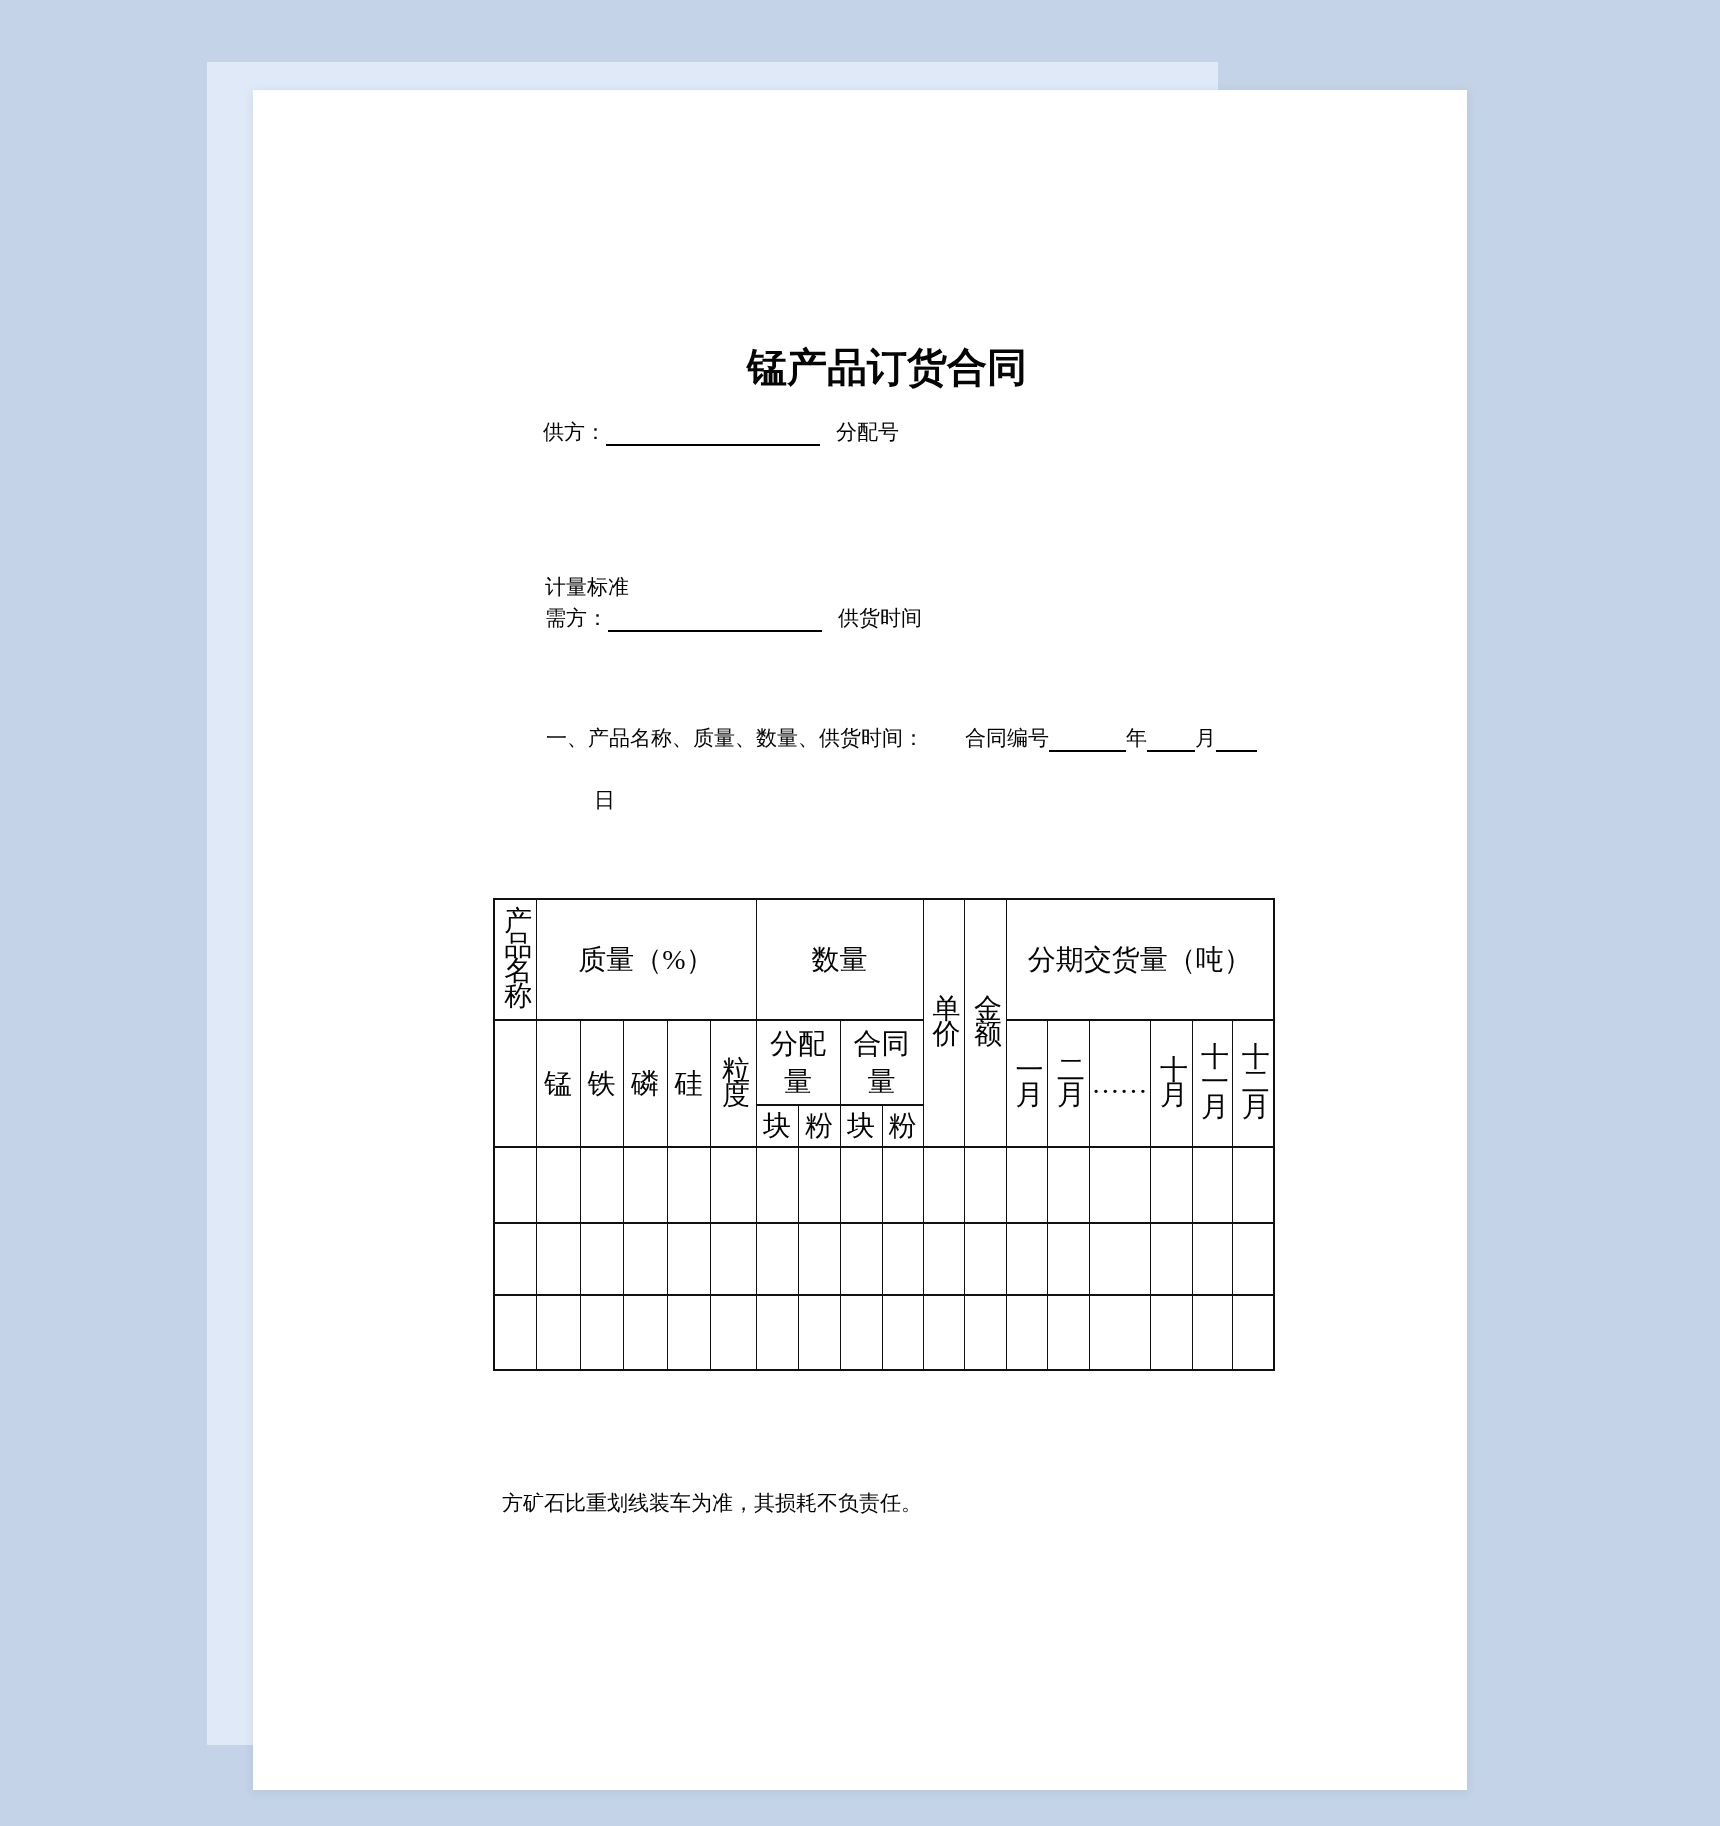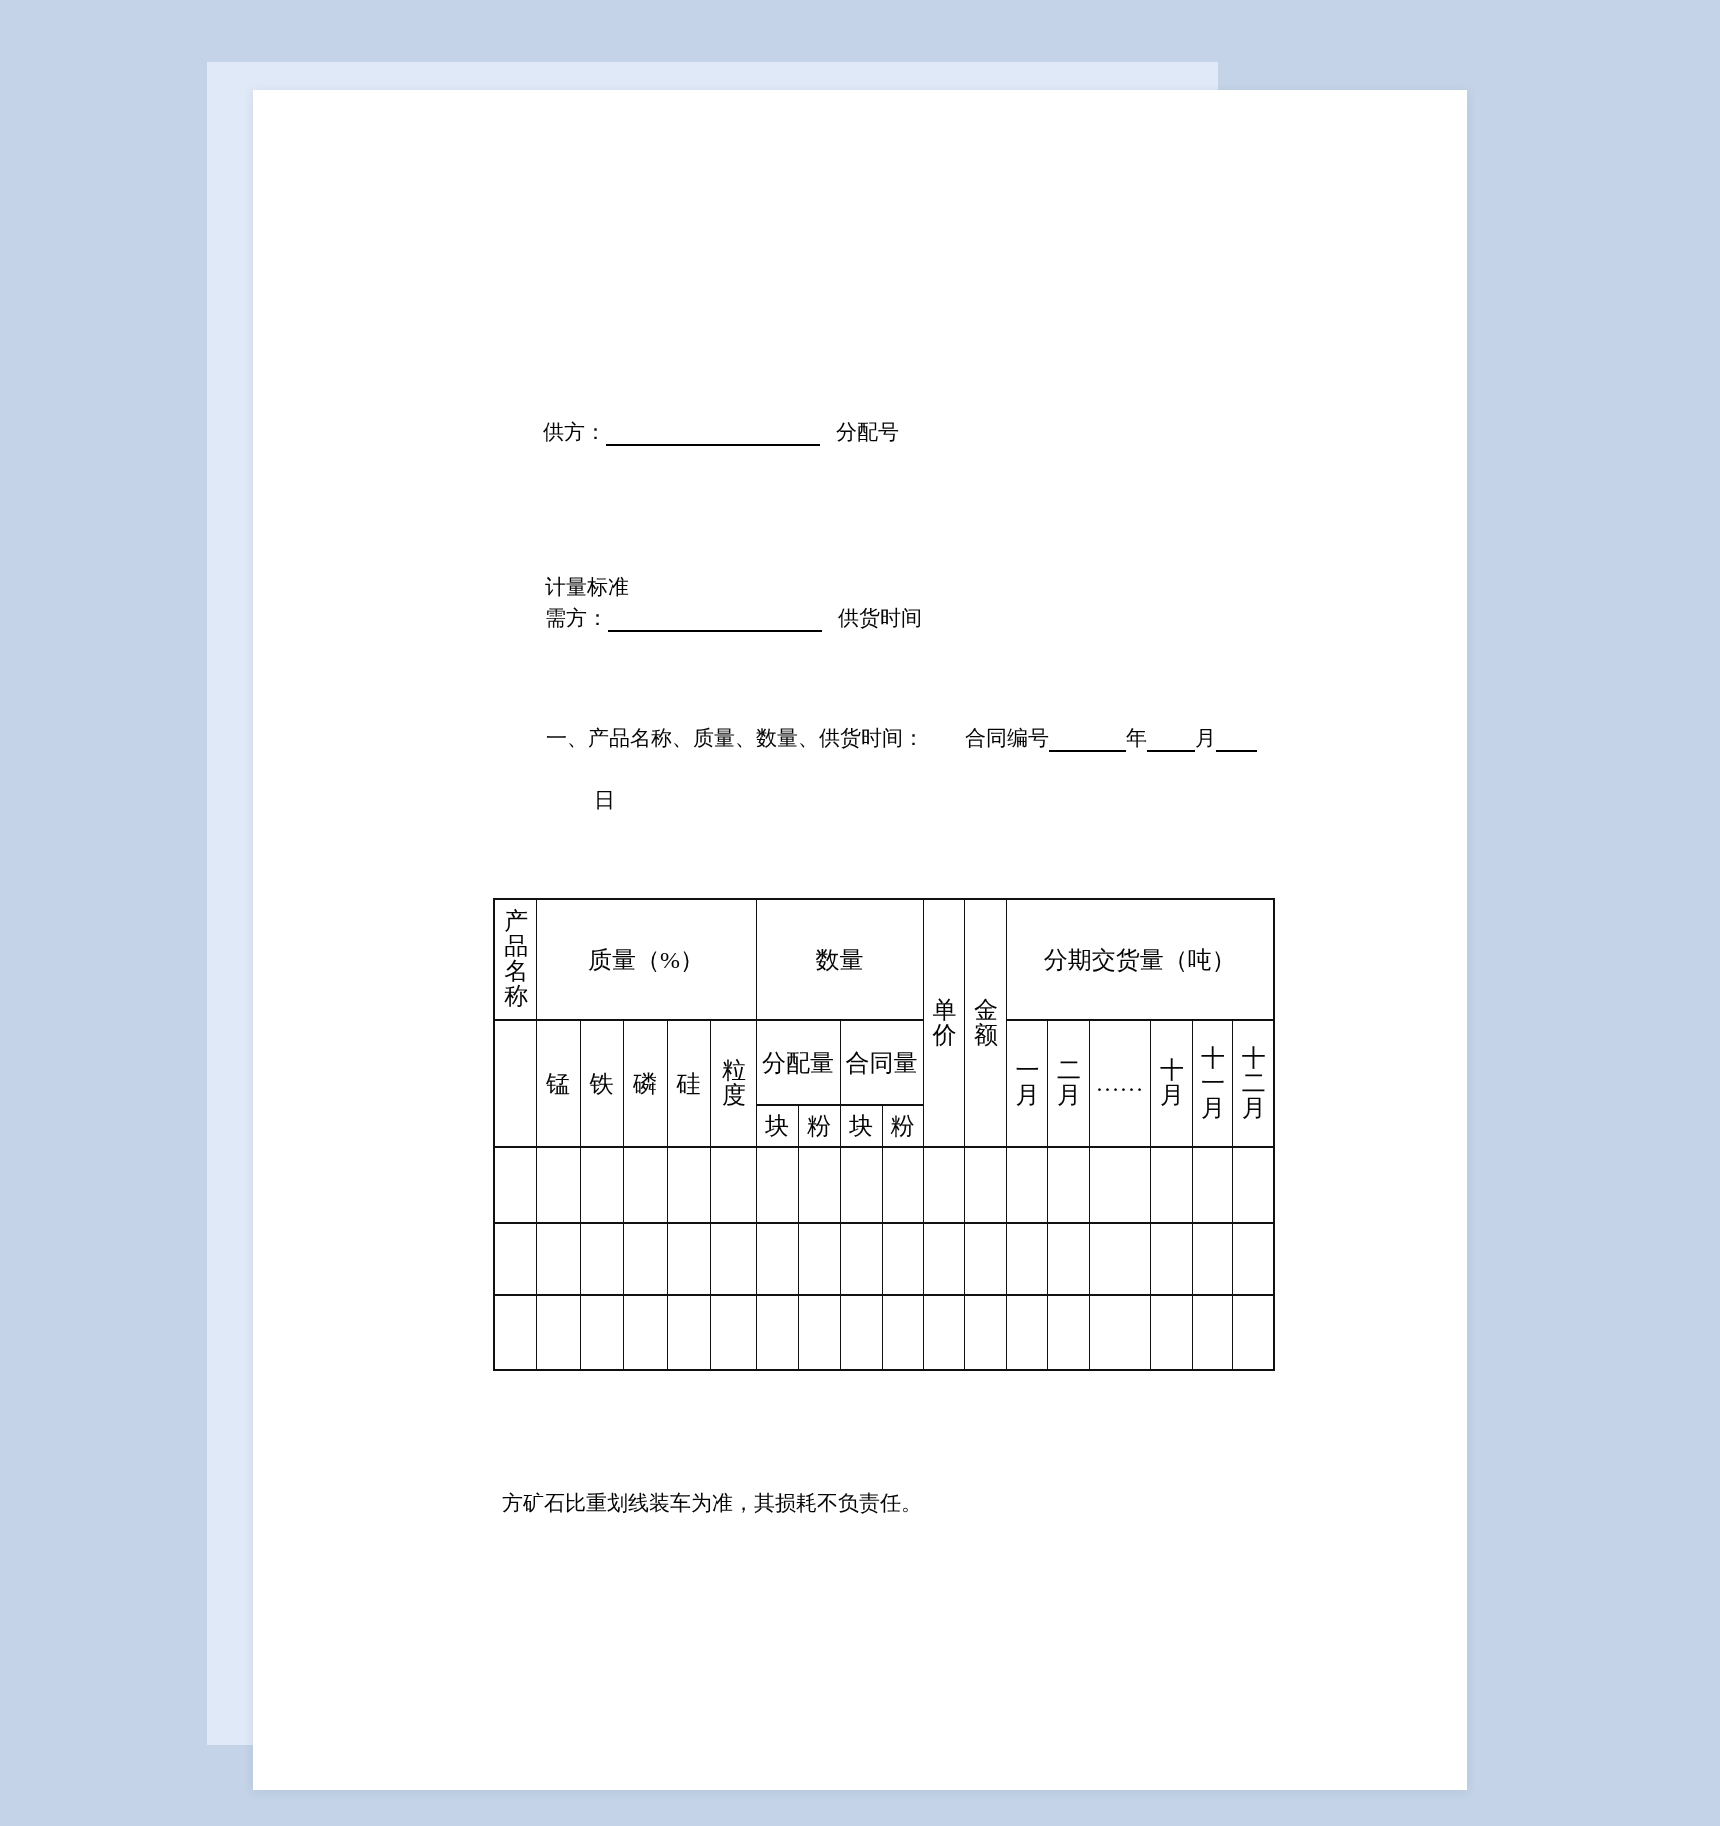--- a/index.html
+++ b/index.html
@@ -50,21 +50,21 @@
   .w46{width:46px;}
   .ml10{margin-left:16px;}
   
   table.order{
     position:absolute;
     left:493px;top:898px;
     border-collapse:collapse;
     table-layout:fixed;
     width:780px;
     border:2px solid #111;
-    font-size:24px;
+    font-size:28px;
   }
   table.order td{
     border:1px solid #111;
     border-top-width:2px;
     border-bottom-width:2px;
     text-align:center;
     vertical-align:middle;
     padding:0;
     overflow:hidden;
   }
@@ -79,20 +79,21 @@
     text-align:center;
   }
 </style>
 </head>
 <body>
 
 <div class="canvas">
   <div class="back-sheet"></div>
   <div class="page"></div>
 
+  <h1 class="abs doc-title">锰产品订货合同</h1>
 
   <div class="abs line" style="left:543px;top:418px"><span>供方：</span><span class="ul w214"></span><span class="ml10">分配号</span></div>
 
   <div class="abs line" style="left:545px;top:573px"><span>计量标准</span></div>
 
   <div class="abs line" style="left:545px;top:604px"><span>需方：</span><span class="ul w214"></span><span class="ml10">供货时间</span></div>
 
   <div class="abs line" style="left:546px;top:724px"><span>一、产品名称、质量、数量、供货时间：</span></div>
 
   <div class="abs line" style="left:965px;top:724px"><span>合同编号</span><span class="ul w77"></span><span>年</span><span class="ul w48"></span><span>月</span><span class="ul w41"></span></div>

